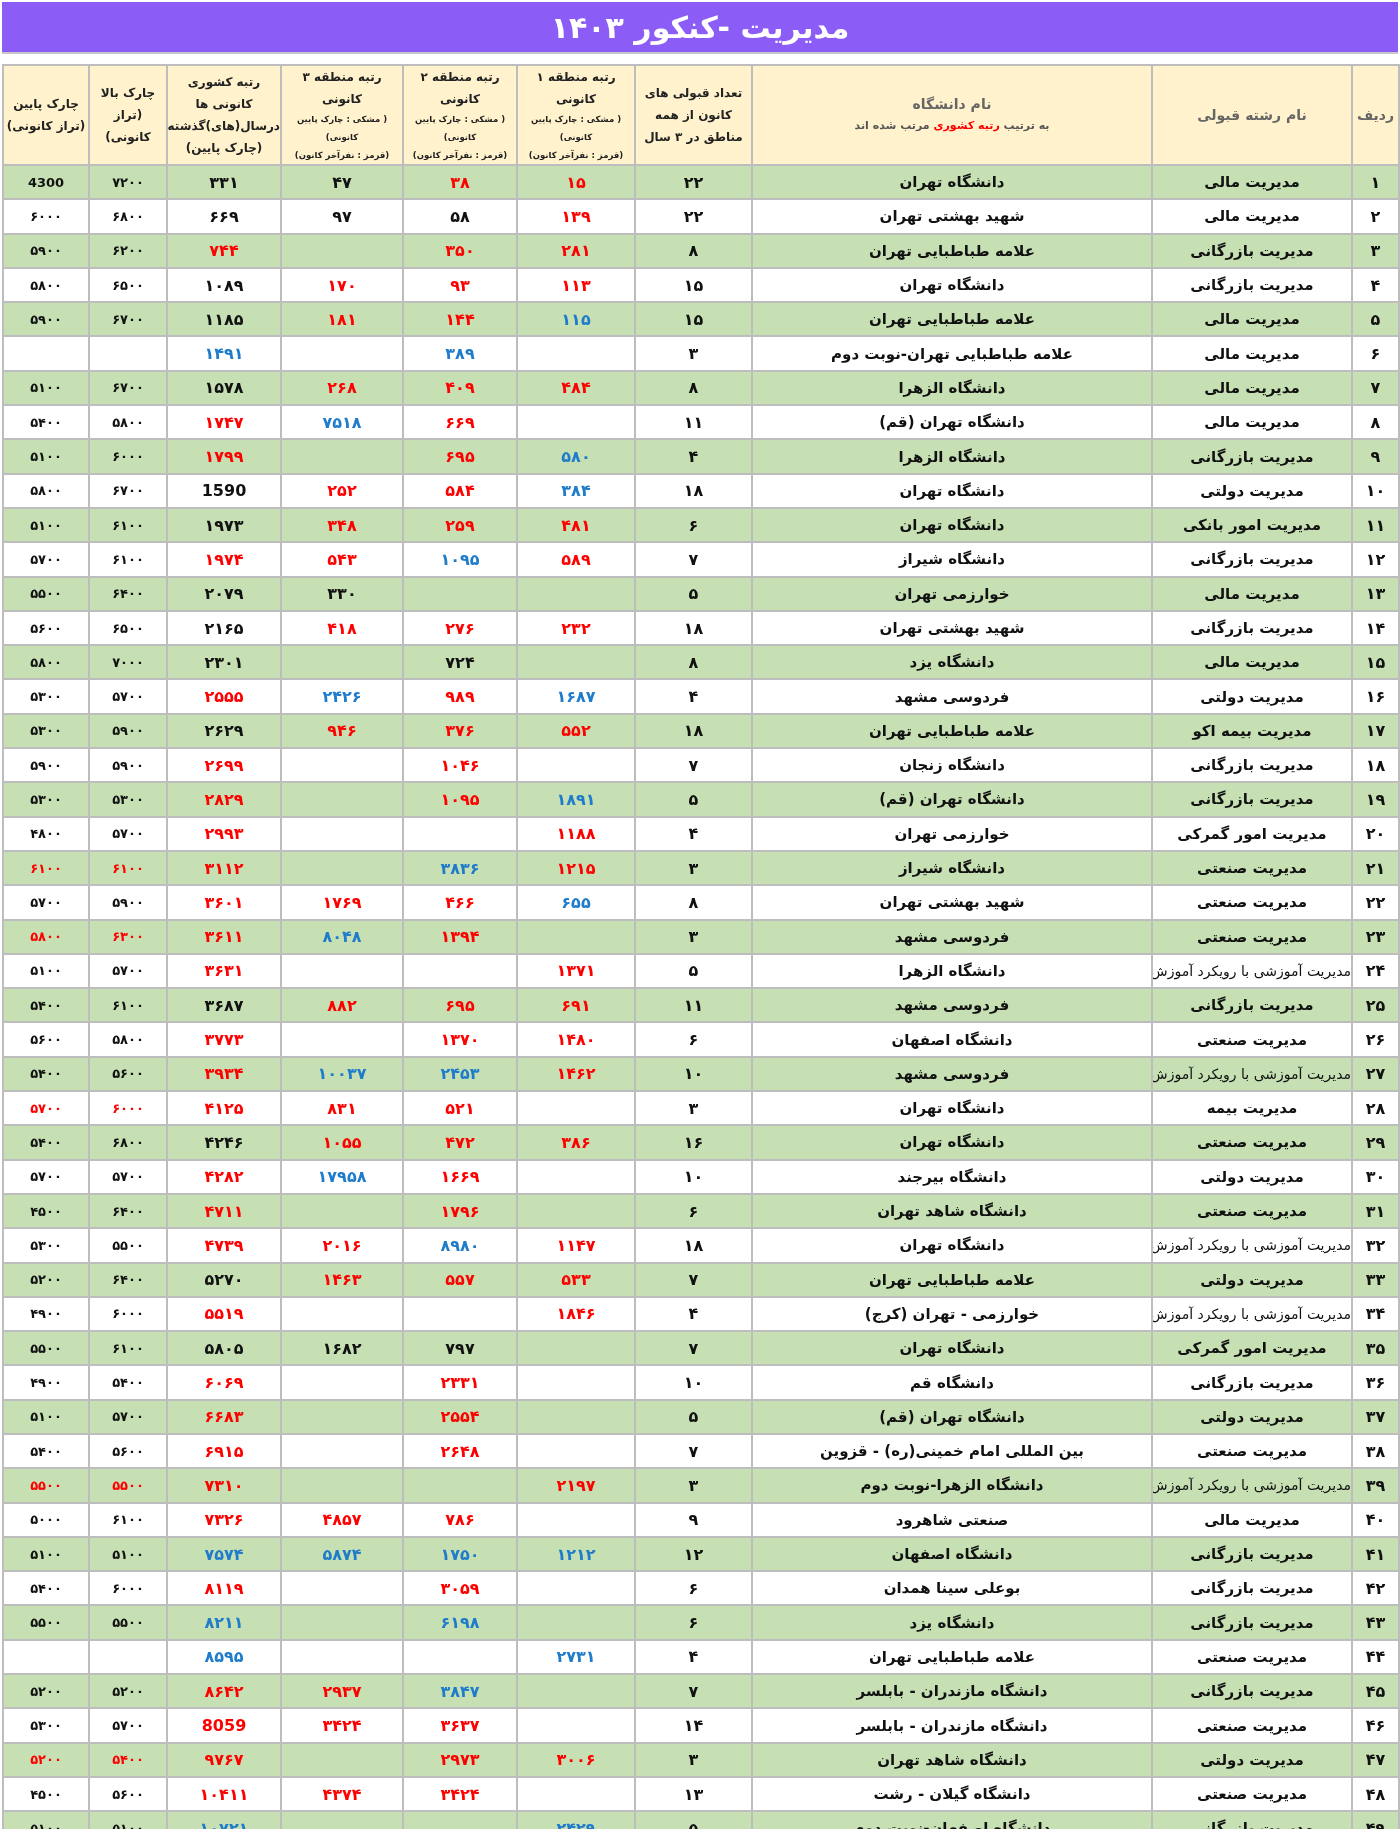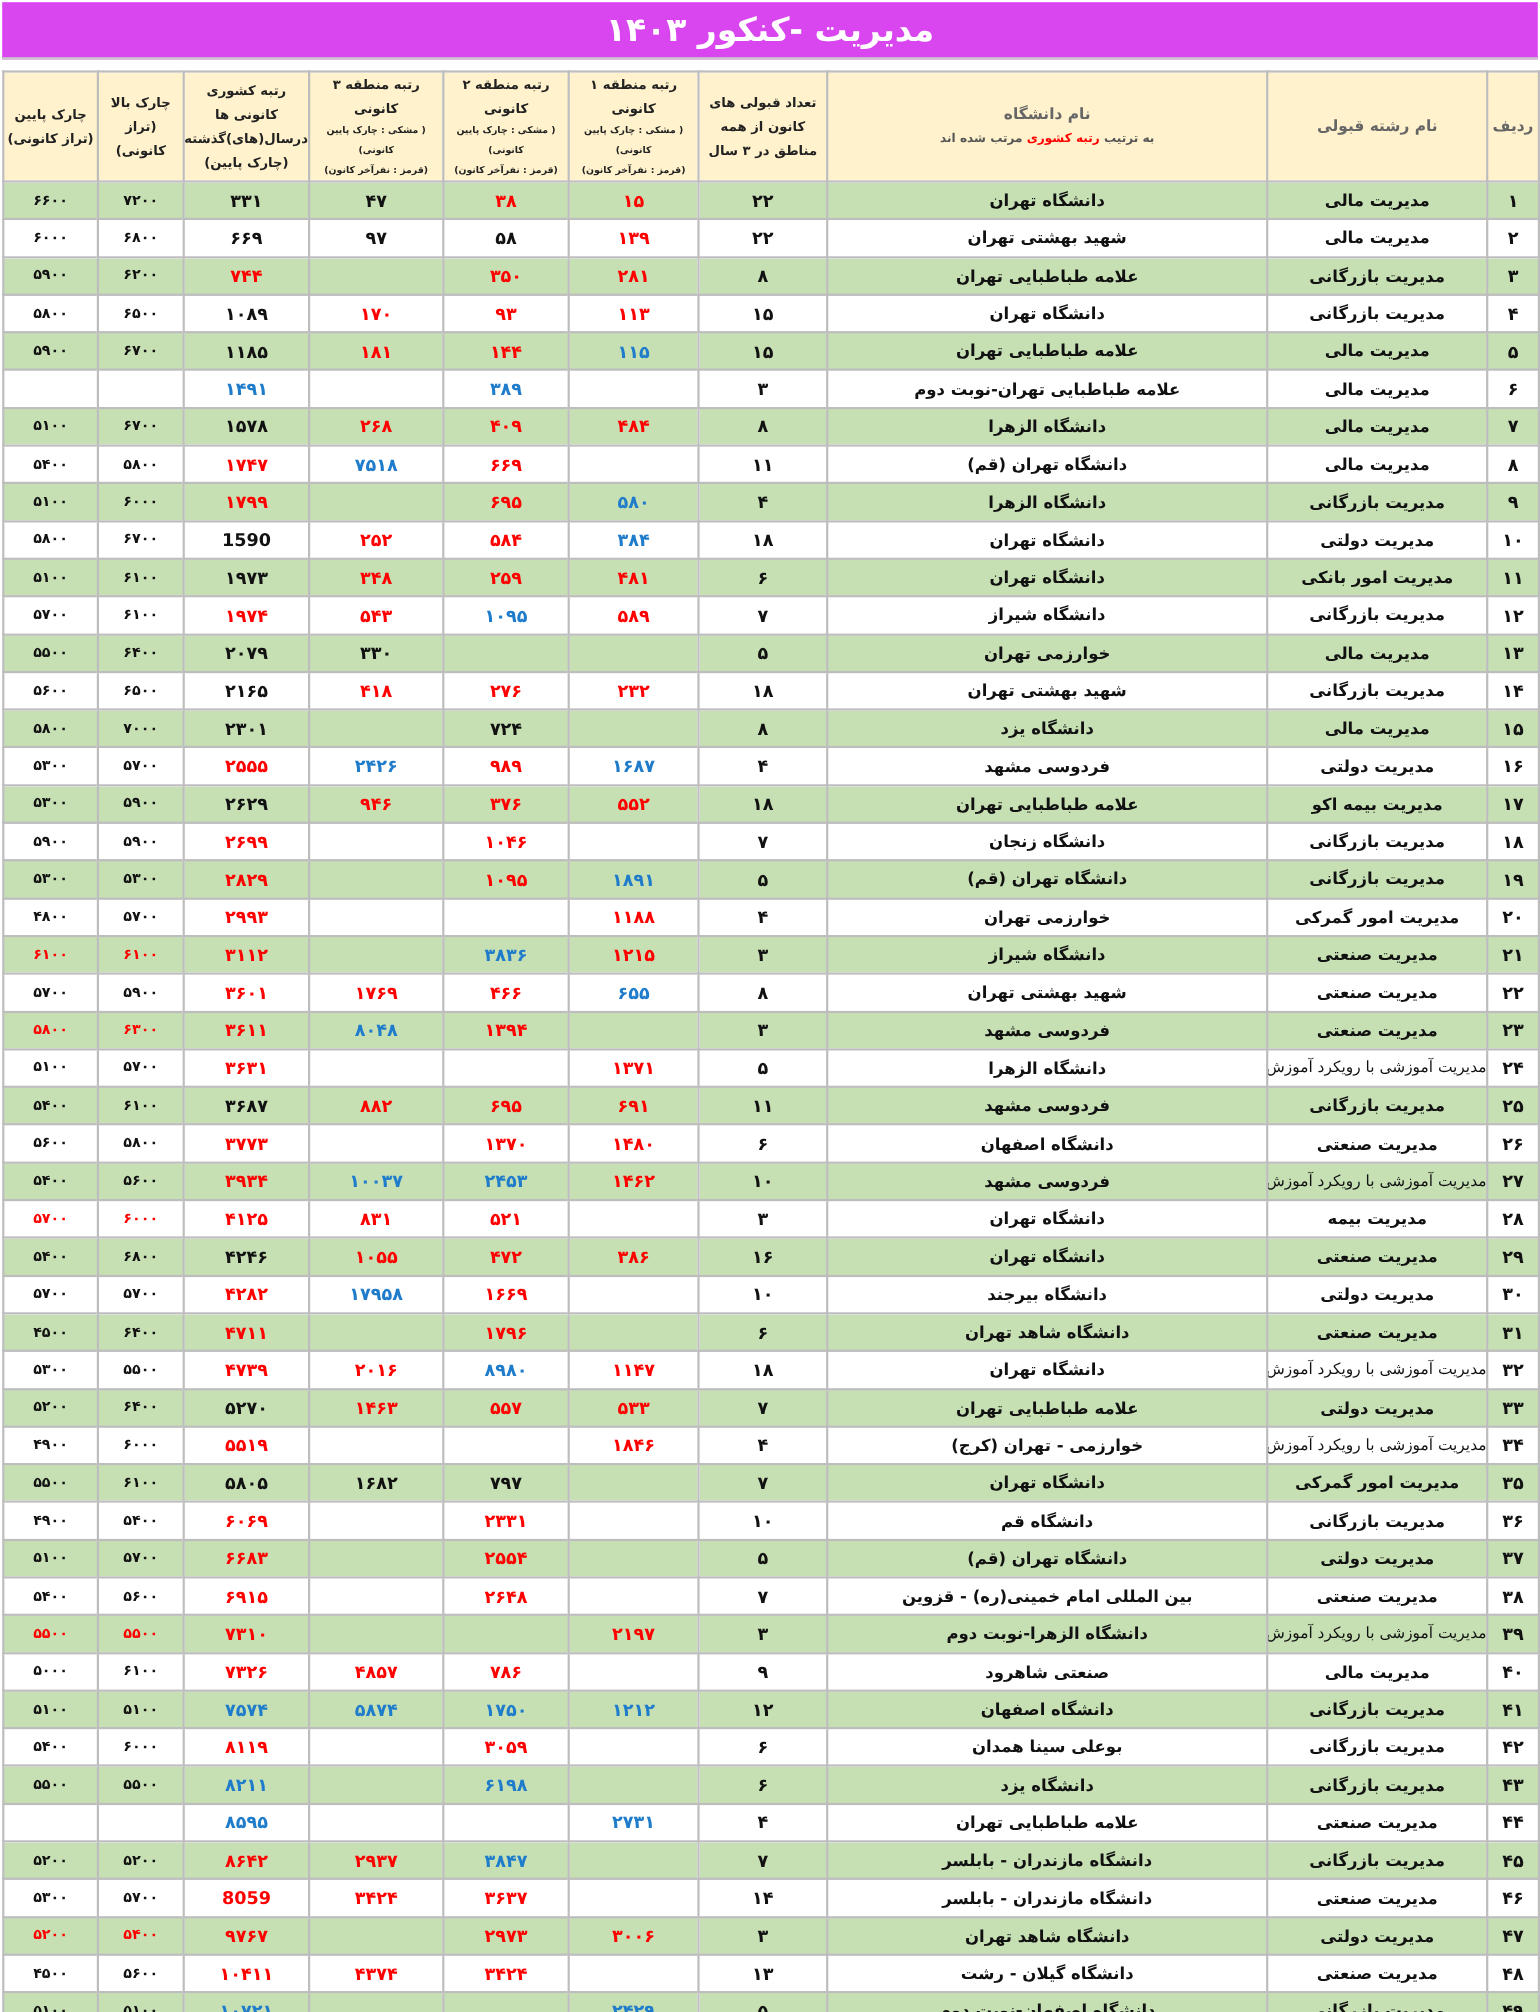--- a/index.html
+++ b/index.html
@@ -1,19 +1,19 @@
 <!DOCTYPE html>
 <html><head>
 <meta charset="utf-8">
 <style>
   html, body { margin:0; padding:0; background:#ffffff; }
   body { width:1400px; height:1829px; overflow:hidden; font-family:"DejaVu Sans", sans-serif; }
   .title-bar {
     position:absolute; left:2px; top:2px; width:1396px; height:50px;
-    background:#d946ef; border-bottom:2px solid #c8c8c8;
+    background:#8b5cf6; border-bottom:2px solid #c8c8c8;
     display:flex; align-items:center; justify-content:center;
     color:#ffffff; font-weight:bold; font-size:30px; direction:rtl;
   }
   table.grid {
     position:absolute; left:2px; top:64px; width:1396px;
     border-collapse:collapse; table-layout:fixed; direction:rtl;
   }
   table.grid td, table.grid th {
     border:2px solid #bdbdbd; text-align:center; vertical-align:middle;
     padding:0; overflow:hidden; white-space:nowrap;
@@ -108,21 +108,21 @@
       <tr class="g">
         <td class="num">۱</td>
         <td class="major">مدیریت مالی</td>
         <td class="uni">دانشگاه تهران</td>
         <td class="num">۲۲</td>
         <td class="num r">۱۵</td>
         <td class="num r">۳۸</td>
         <td class="num k">۴۷</td>
         <td class="num k">۳۳۱</td>
         <td class="chark k">۷۲۰۰</td>
-        <td class="chark k">۶۶۰۰</td>
+        <td class="chark k">4300</td>
       </tr>
       <tr class="w">
         <td class="num">۲</td>
         <td class="major">مدیریت مالی</td>
         <td class="uni">شهید بهشتی تهران</td>
         <td class="num">۲۲</td>
         <td class="num r">۱۳۹</td>
         <td class="num k">۵۸</td>
         <td class="num k">۹۷</td>
         <td class="num k">۶۶۹</td>

